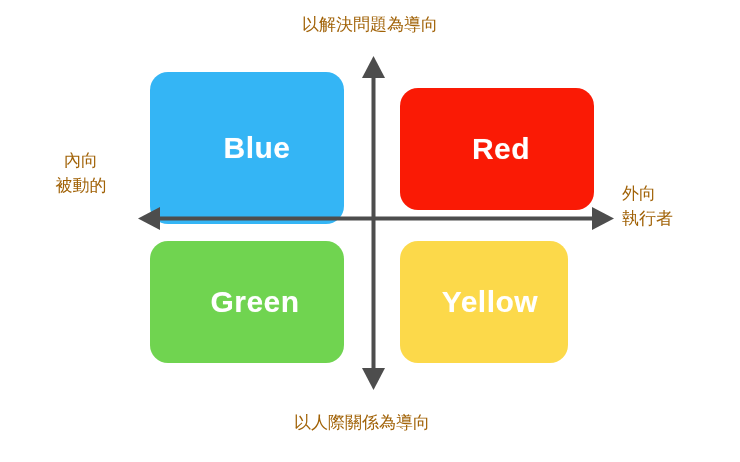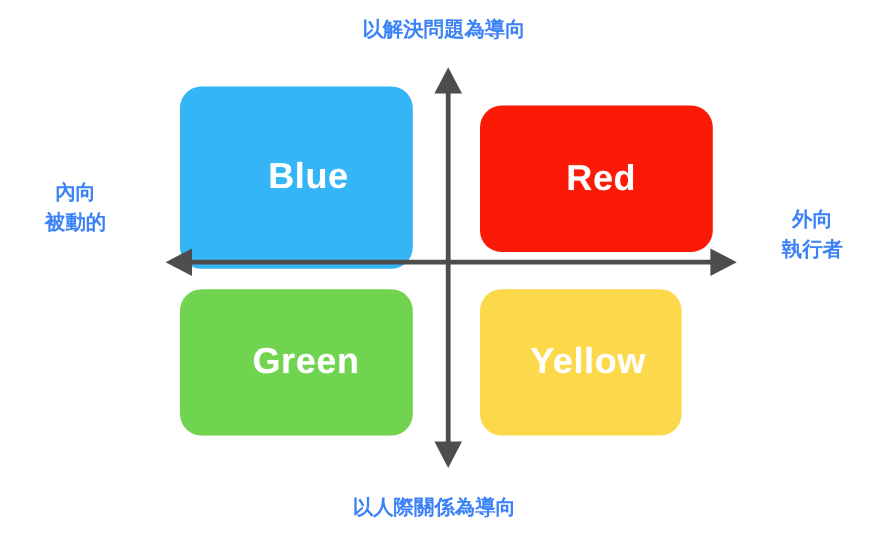--- a/index.html
+++ b/index.html
@@ -52,34 +52,34 @@
 
   
   #quad-blue   .quad-label { transform: translateX(10px); }
   #quad-red    .quad-label { transform: translateX(4px); }
   #quad-green  .quad-label { transform: translateX(8px); }
   #quad-yellow .quad-label { transform: translateX(6px); }
 
   
   .cap {
     position: absolute;
-    color: #3b82f6;
-    font-weight: bold;
+    color: #a16207;
+    font-weight: normal;
     font-size: 17px;
     line-height: 25px;
     white-space: nowrap;
   }
   #cap-top    { left: 0; top: 12px;  width: 740px; text-align: center; }
   #cap-bottom { left: 0; top: 410px; width: 724px; text-align: center; }
 
   #cap-left {
-    left: 8px; top: 148px; width: 110px; text-align: center;
+    left: 26px; top: 148px; width: 110px; text-align: center;
   }
   #cap-right {
-    right: 8px; top: 170px; width: 110px; text-align: center;
+    right: 8px; top: 181px; width: 110px; 
   }
   .cap-line { display: block; }
 </style>
 </head>
 <body>
 
 <div id="stage">
 
   <div class="cap" id="cap-top">以解決問題為導向</div>
 

